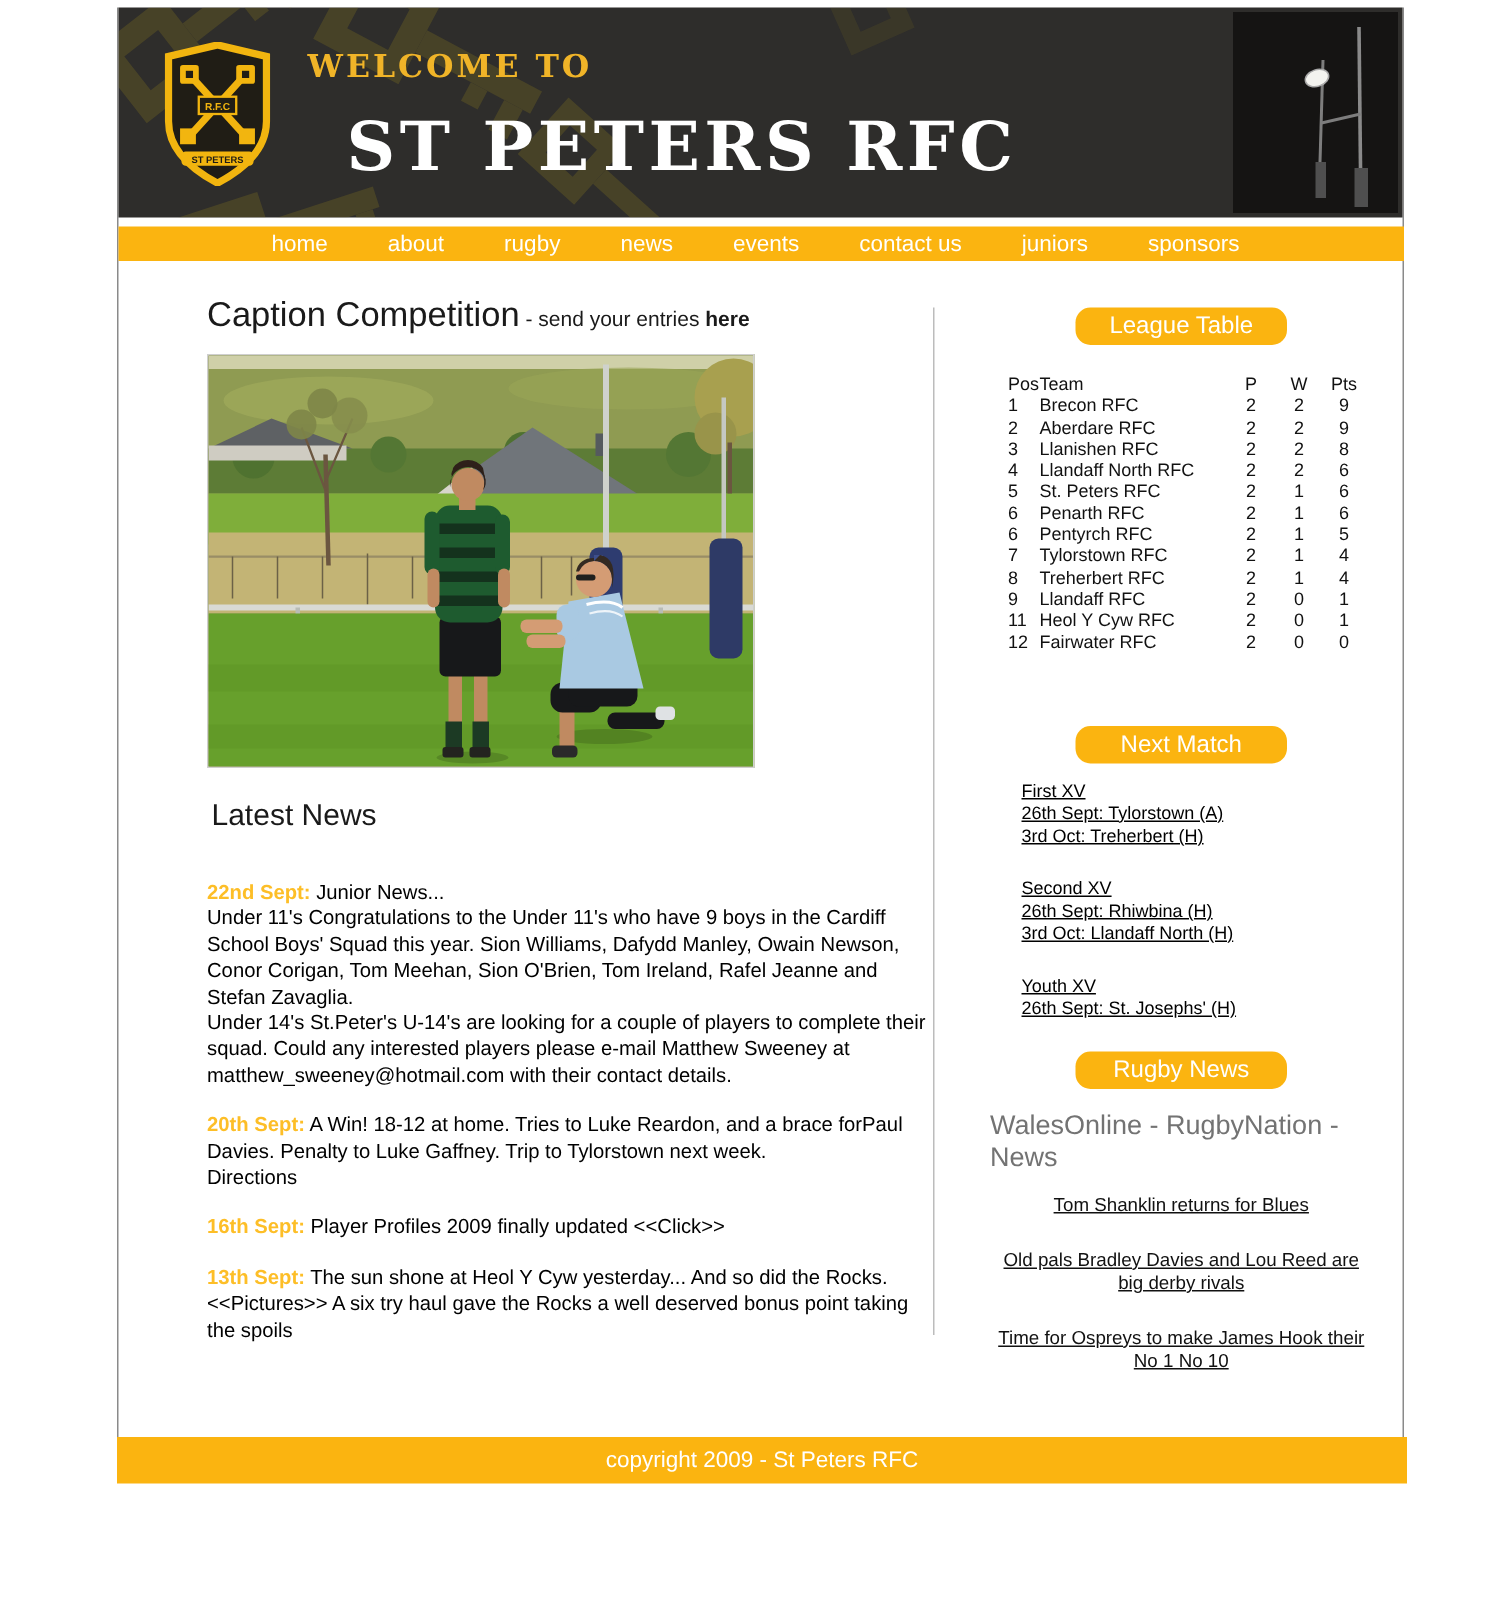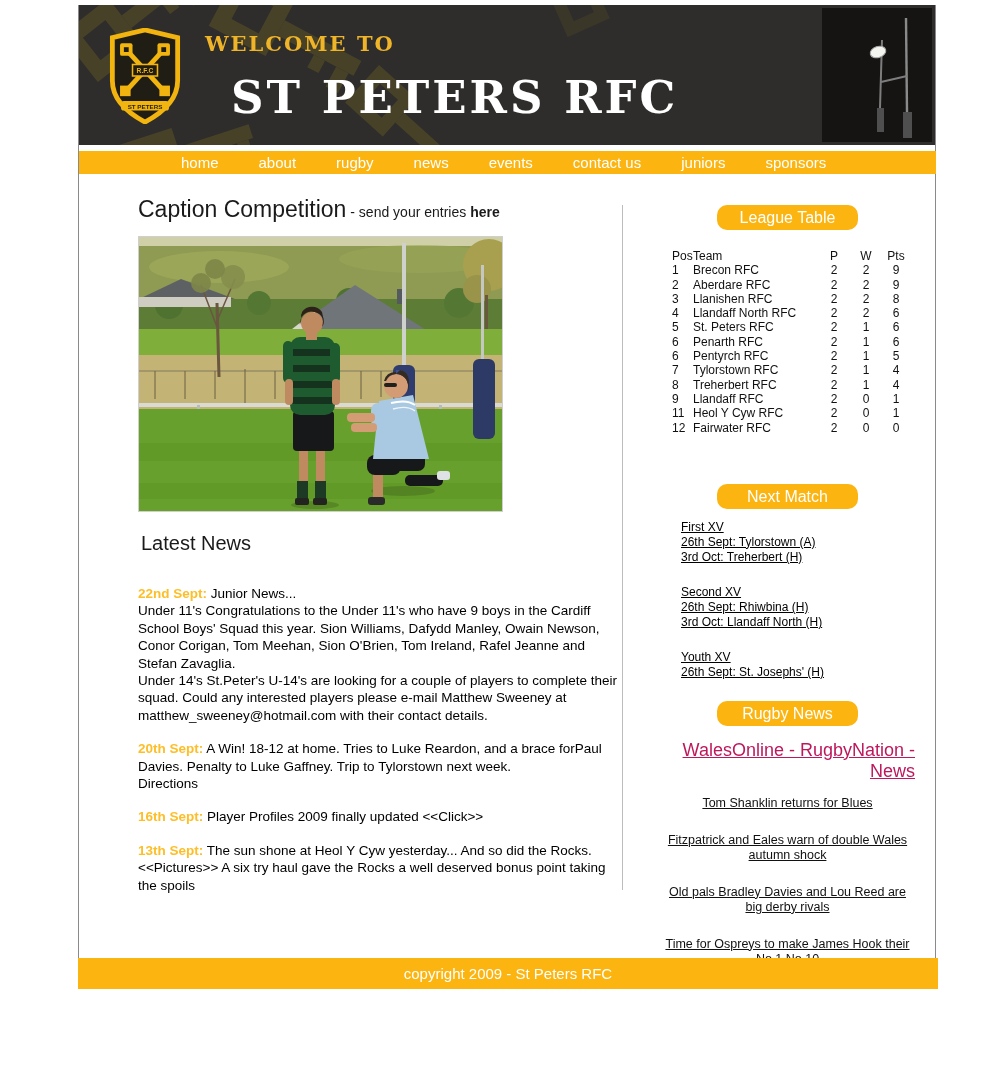--- a/index.html
+++ b/index.html
@@ -47,22 +47,22 @@
   .league-table td, .league-table th { font-weight:400; text-align:left; line-height:14.3px;
                   padding:0; vertical-align:top; }
   .league-table .c-pos { width:33px; padding-left:12px; }
   .league-table .c-team { width:125px; }
   .league-table .c-p, .league-table .c-w { width:32px; text-align:center; }
   .league-table .c-pts { width:28px; text-align:center; }
   .pill.next { margin-top:49px; }
   .fixtures { margin:11px 0 0 21px; font-size:12px; line-height:15px; color:#000;text-decoration:underline; }
   .fixtures .group { margin-bottom:20px; }
   .pill.rugby { margin-top:21px; }
-  .wales-heading { margin-top:14px; text-align:right; font-size:18px; color:#be185d;
-                   text-decoration:underline; cursor:pointer; }
+  .wales-heading { margin-top:14px; text-align:left; font-size:18px; color:#737373;
+                   cursor:pointer; }
   .rugby-links { margin-top:14px; }
   .rugby-links .rlink { display:block; margin:0 auto 22px; width:252px; text-align:center;
                         font-size:12.5px; line-height:15px; color:#111;
                         text-decoration:underline; cursor:pointer; }
 
   .divider { position:absolute; left:622px; top:205px; width:1px; height:685px; background:#bcbcbc; }
 
   
   .footer { position:absolute; left:78px; top:958px; width:860px; height:31px; background:#fbb410;
             color:#fff; font-size:15px; text-align:center; line-height:31px; }
@@ -397,20 +397,19 @@
         <div>26th Sept: St. Josephs' (H)</div>
       </div>
     </div>
 
     <div class="pill rugby">Rugby News</div>
 
     <div class="wales-heading">WalesOnline - RugbyNation - News</div>
 
     <div class="rugby-links">
       <a class="rlink">Tom Shanklin returns for Blues</a>
-      <a class="rlink">Fitzpatrick and Eales warn of double Wales autumn shock</a>
       <a class="rlink">Old pals Bradley Davies and Lou Reed are big derby rivals</a>
       <a class="rlink">Time for Ospreys to make James Hook their No 1 No 10</a>
     </div>
   </div>
 
   <div class="footer">copyright 2009 - St Peters RFC</div>
 </div>
 
 </body></html>

